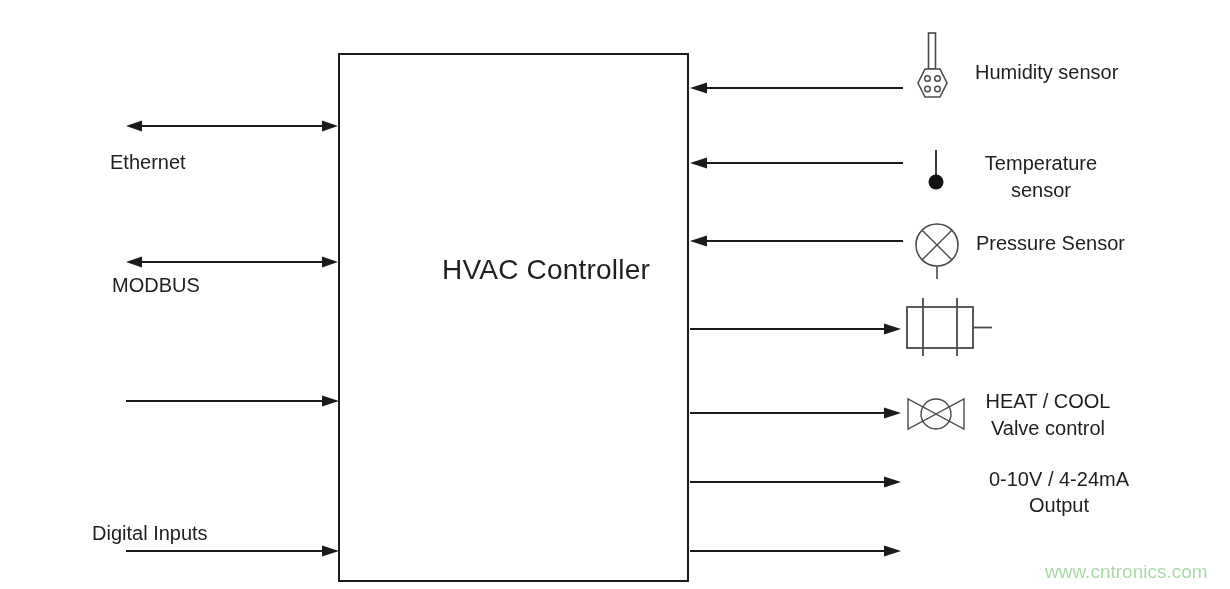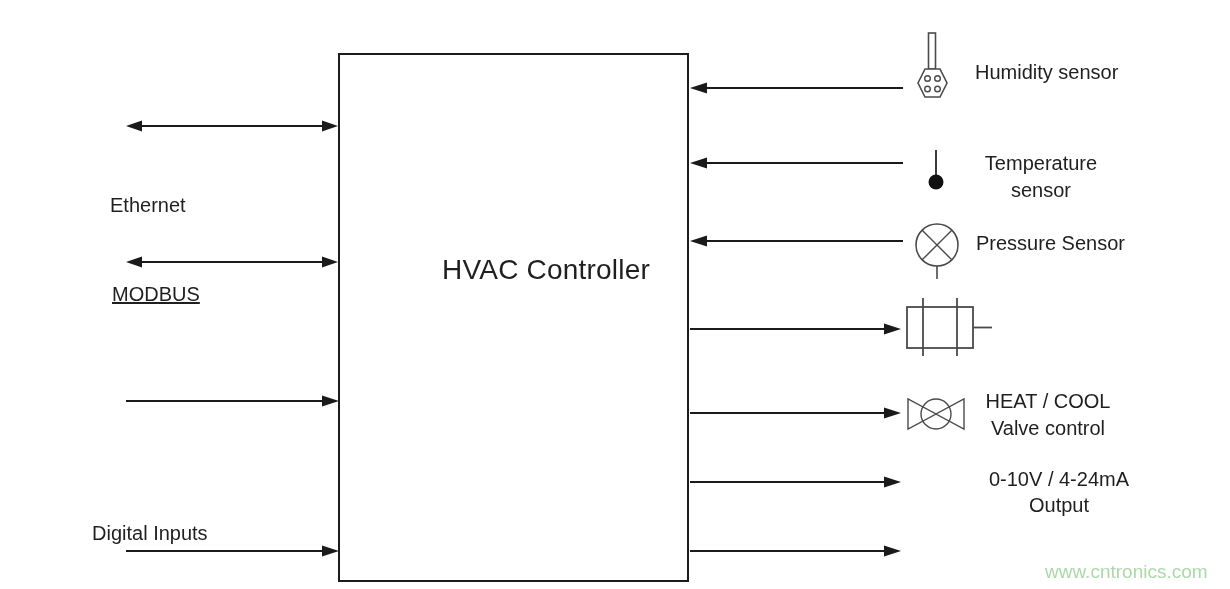--- a/index.html
+++ b/index.html
@@ -155,22 +155,22 @@
     <line class="icon-stroke" x1="52" y1="4" x2="52" y2="62" stroke-width="1.8"></line>
     <line class="icon-stroke" x1="68" y1="33.5" x2="87" y2="33.5" stroke-width="1.8"></line>
   </svg>
 
   <svg class="abs" style="left:906px; top:396px;" width="62" height="36" viewBox="0 0 62 36">
     <polygon class="icon-stroke" points="2,3 2,33 30,18" stroke-width="1.4"></polygon>
     <polygon class="icon-stroke" points="58,3 58,33 30,18" stroke-width="1.4"></polygon>
     <circle class="icon-stroke" cx="30" cy="18" r="15" stroke-width="1.4"></circle>
   </svg>
 
-  <div class="lbl" style="left:110px; top:151px;margin-top:43px;">Ethernet</div>
-  <div class="lbl" style="left:112px; top:283px;text-decoration:underline;">MODBUS</div>
+  <div class="lbl" style="left:110px; top:151px;">Ethernet</div>
+  <div class="lbl" style="left:112px; top:274px;">MODBUS</div>
   <div class="lbl" style="left:92px; top:522px;">Digital Inputs</div>
 
   <div class="lbl lbl-center two-line" style="left:1041px; top:150px;">
     <div>Temperature</div>
     <div>sensor</div>
   </div>
 
   <div class="lbl" style="left:975px; top:61px;">Humidity sensor</div>
 
   <div class="lbl" style="left:976px; top:232px;">Pressure Sensor</div>

